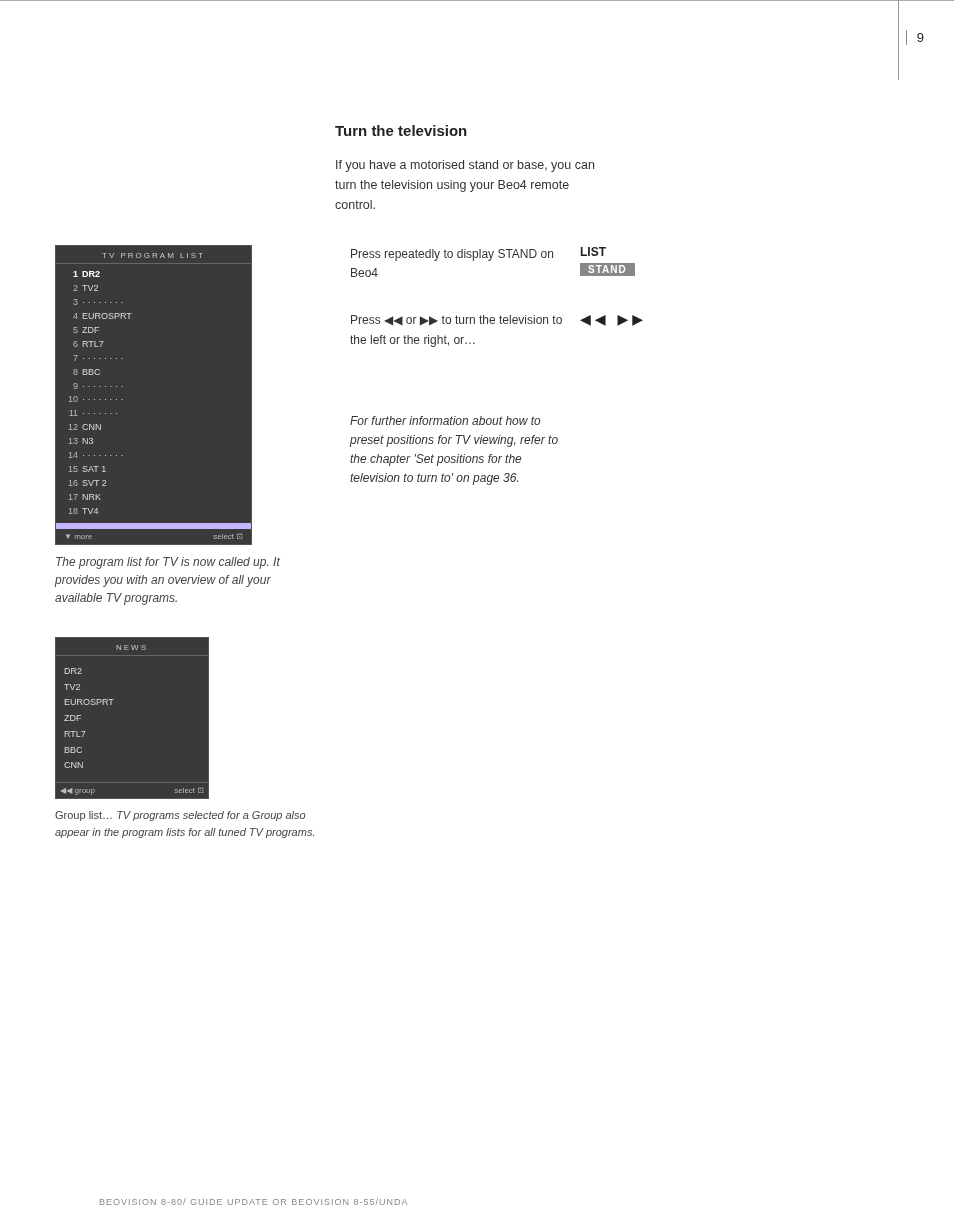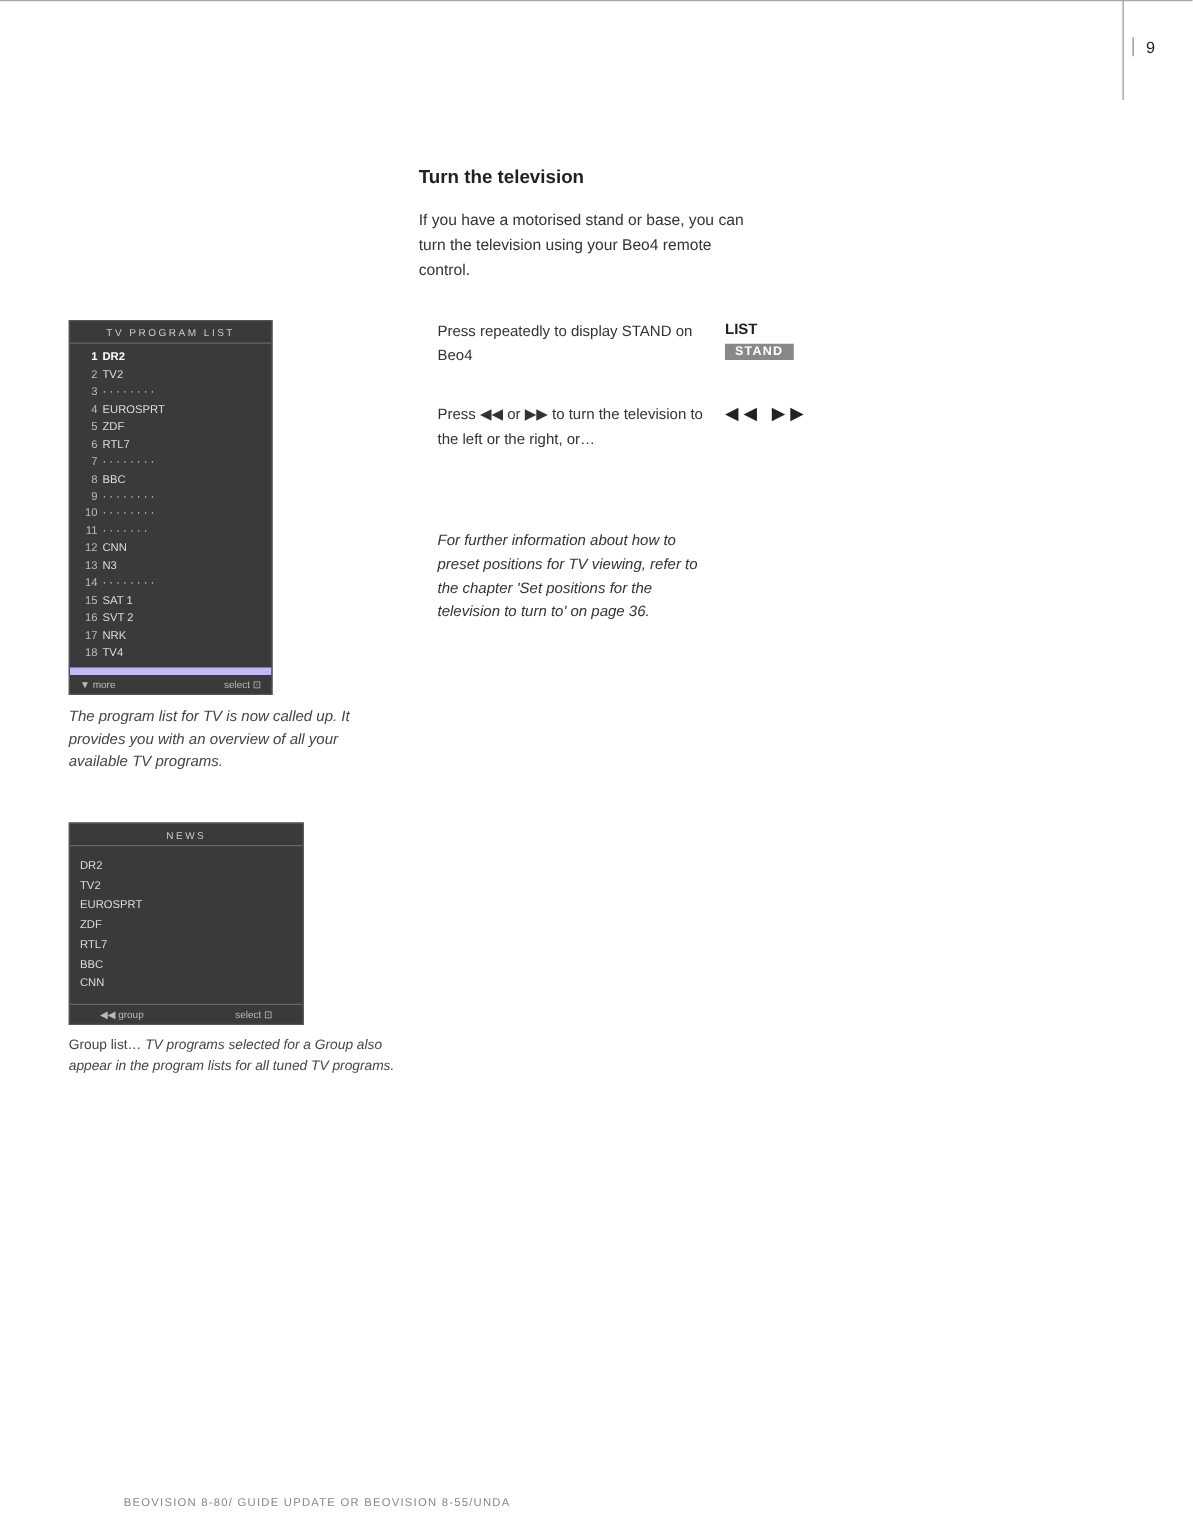--- a/index.html
+++ b/index.html
@@ -36,21 +36,21 @@
       position: absolute;
       top: 0;
       right: 55px;
       width: 1px;
       height: 80px;
       background: #999;
     }
 
     .content-area {
       position: absolute;
-      top: 133px;
+      top: 122px;
       left: 0;
       right: 0;
       padding: 0 55px;
     }
 
     
     .title-section {
       margin-left: 280px;
       margin-bottom: 20px;
     }
@@ -81,21 +81,21 @@
     }
 
     .right-col {
       flex: 1;
       display: flex;
       gap: 0;
     }
 
     
     .tv-screen {
-      width: 163px;
+      width: 197px;
       background: #3a3a3a;
       border: 1px solid #555;
       padding: 0;
       font-size: 9px;
       color: #ddd;
       margin-bottom: 8px;
     }
 
     .tv-screen-header {
       text-align: center;
@@ -146,48 +146,48 @@
       font-size: 12px;
       color: #444;
       line-height: 1.5;
       font-style: italic;
       max-width: 260px;
       margin-top: 6px;
     }
 
     
     .news-screen {
-      width: 188px;
+      width: 154px;
       background: #3a3a3a;
       border: 1px solid #555;
       padding: 0;
       font-size: 9px;
       color: #ddd;
       margin-bottom: 8px;
-      margin-top: 40px;
+      margin-top: 30px;
     }
 
     .news-screen-header {
       text-align: center;
       font-size: 8px;
       letter-spacing: 2px;
       padding: 5px 4px 3px 4px;
       color: #ccc;
       border-bottom: 1px solid #666;
     }
 
     .news-screen-list {
       padding: 8px 8px;
       line-height: 1.75;
     }
 
     .news-screen-footer {
       display: flex;
       justify-content: space-between;
-      padding: 3px 24px;
+      padding: 3px 4px;
       border-top: 1px solid #666;
       font-size: 8px;
       color: #bbb;
     }
 
     .group-caption {
       font-size: 11px;
       color: #444;
       line-height: 1.5;
       max-width: 270px;

